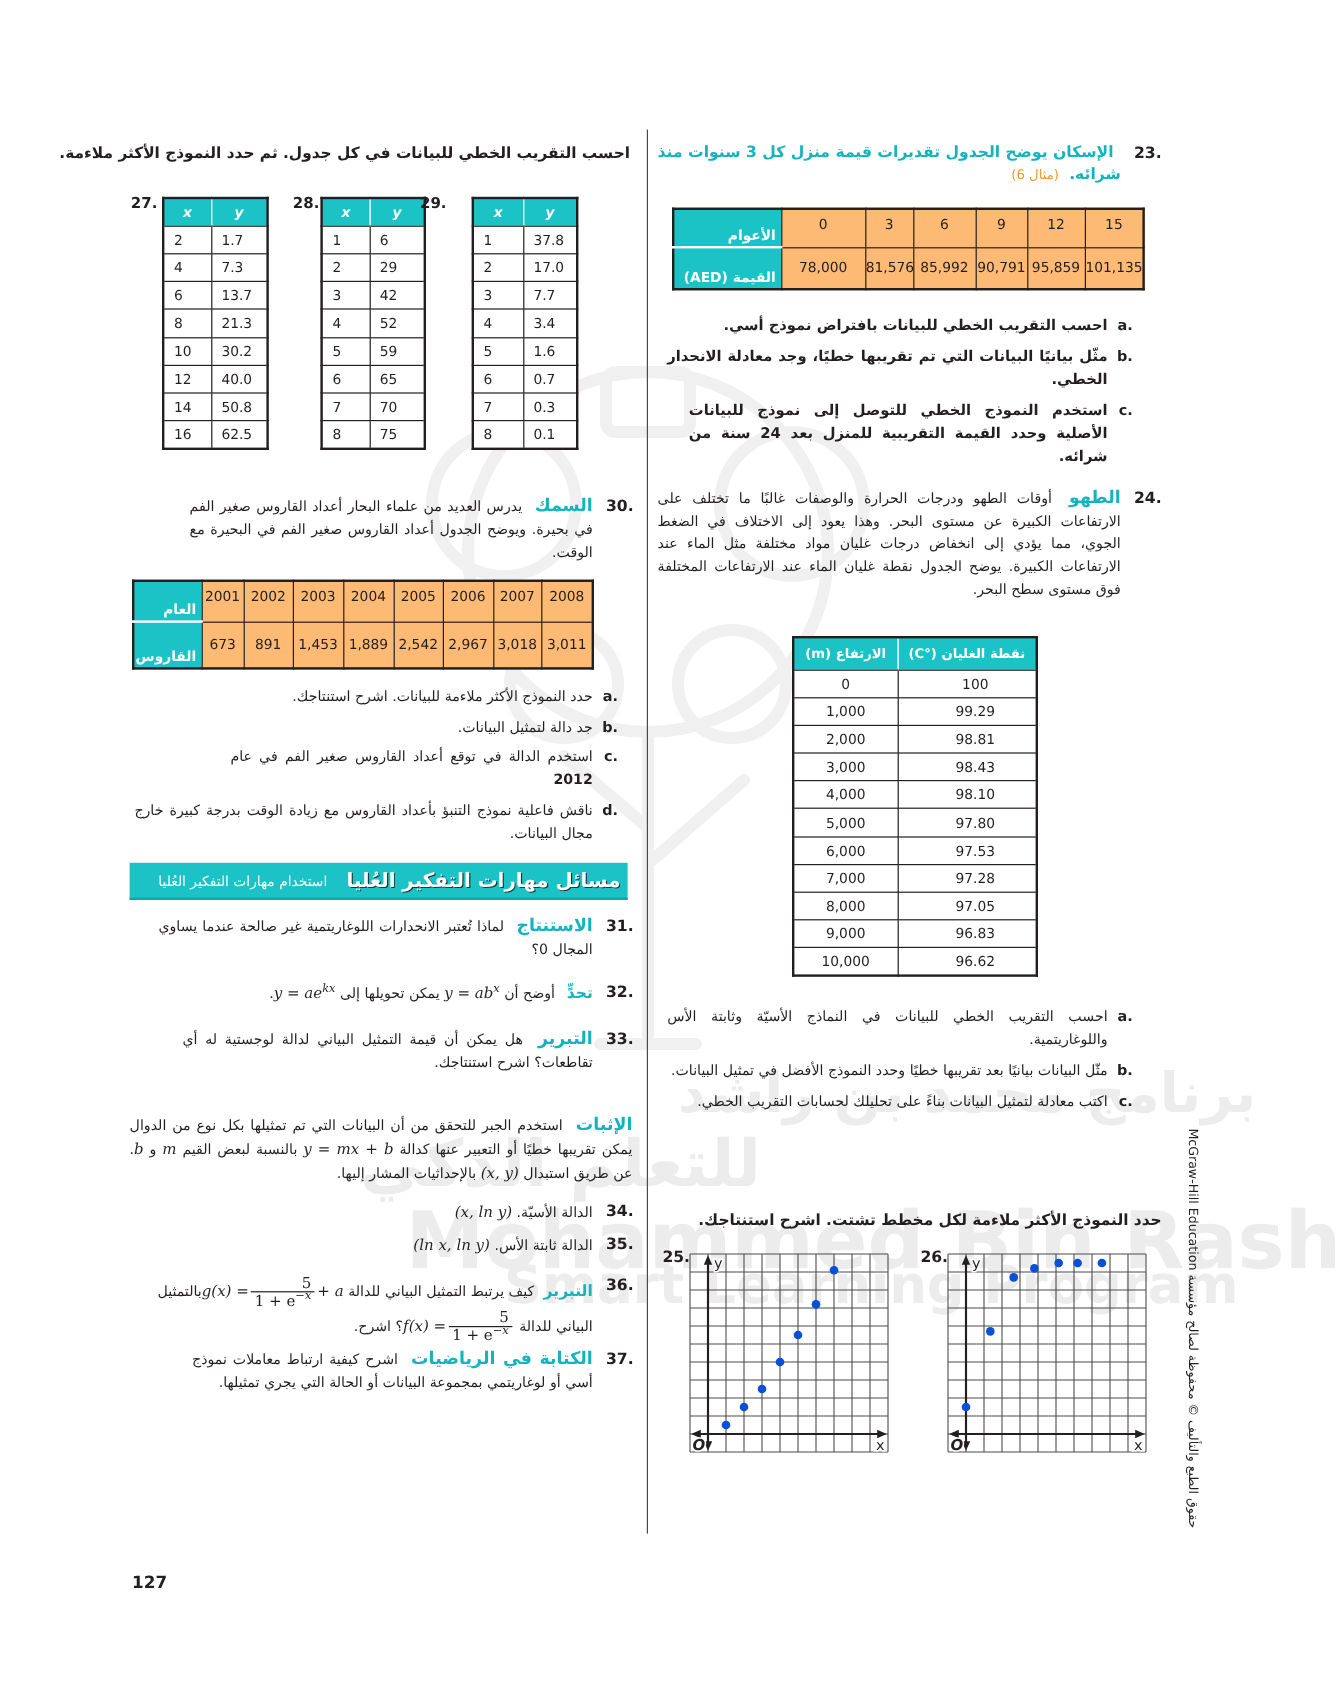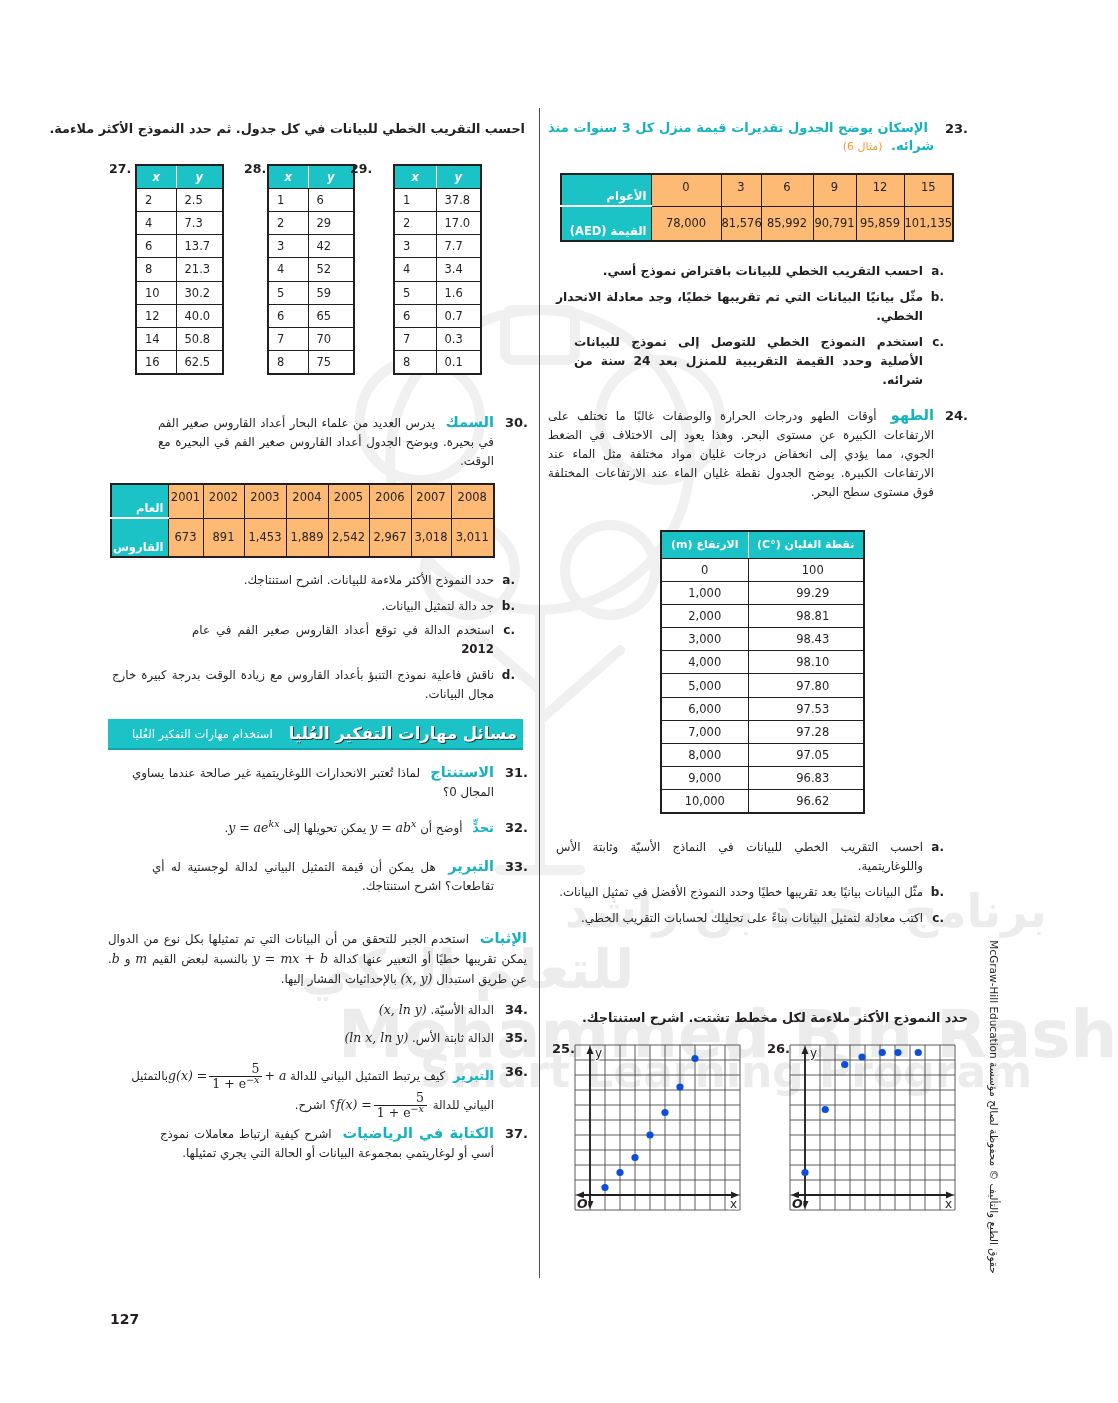--- a/index.html
+++ b/index.html
@@ -87,21 +87,21 @@
     </colgroup>
   <thead>
       <tr>
     <th>x</th>
     <th>y</th>
   </tr>
     </thead>
   <tbody>
       <tr>
         <td>2</td>
-        <td>2.5</td>
+        <td>1.7</td>
       </tr>
       <tr>
         <td>4</td>
         <td>7.3</td>
       </tr>
       <tr>
         <td>6</td>
         <td>13.7</td>
       </tr>
       <tr>

